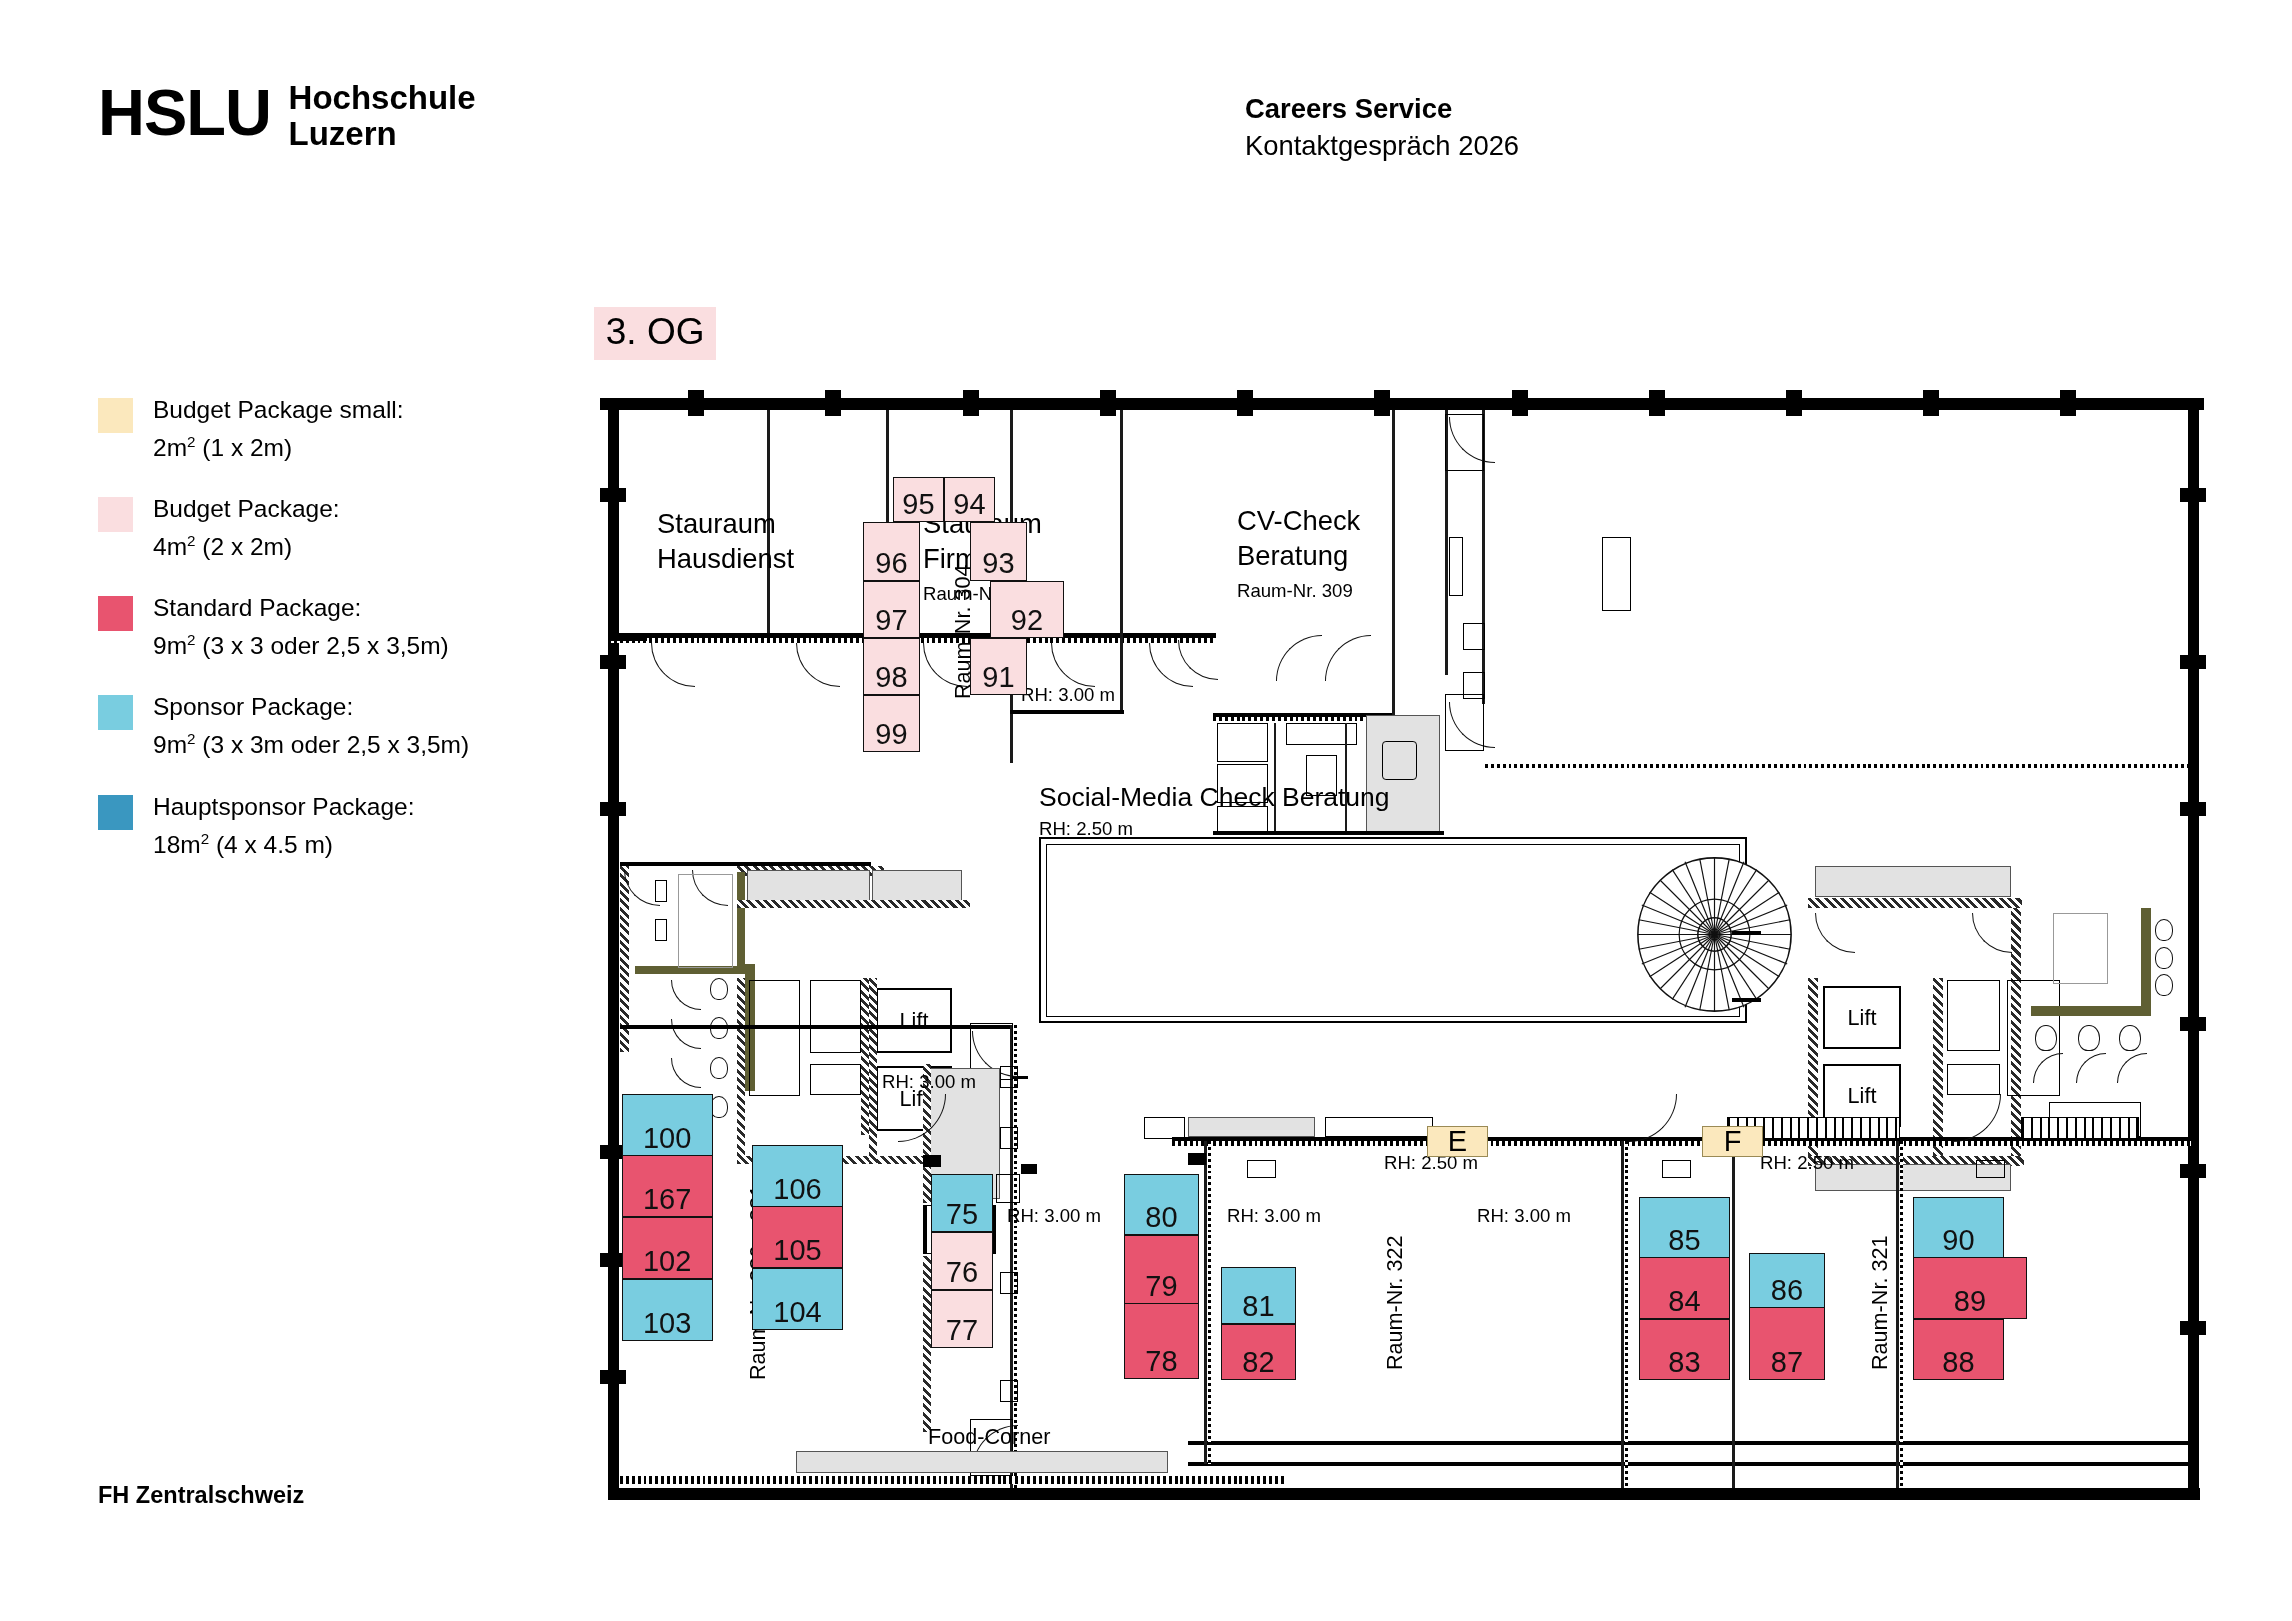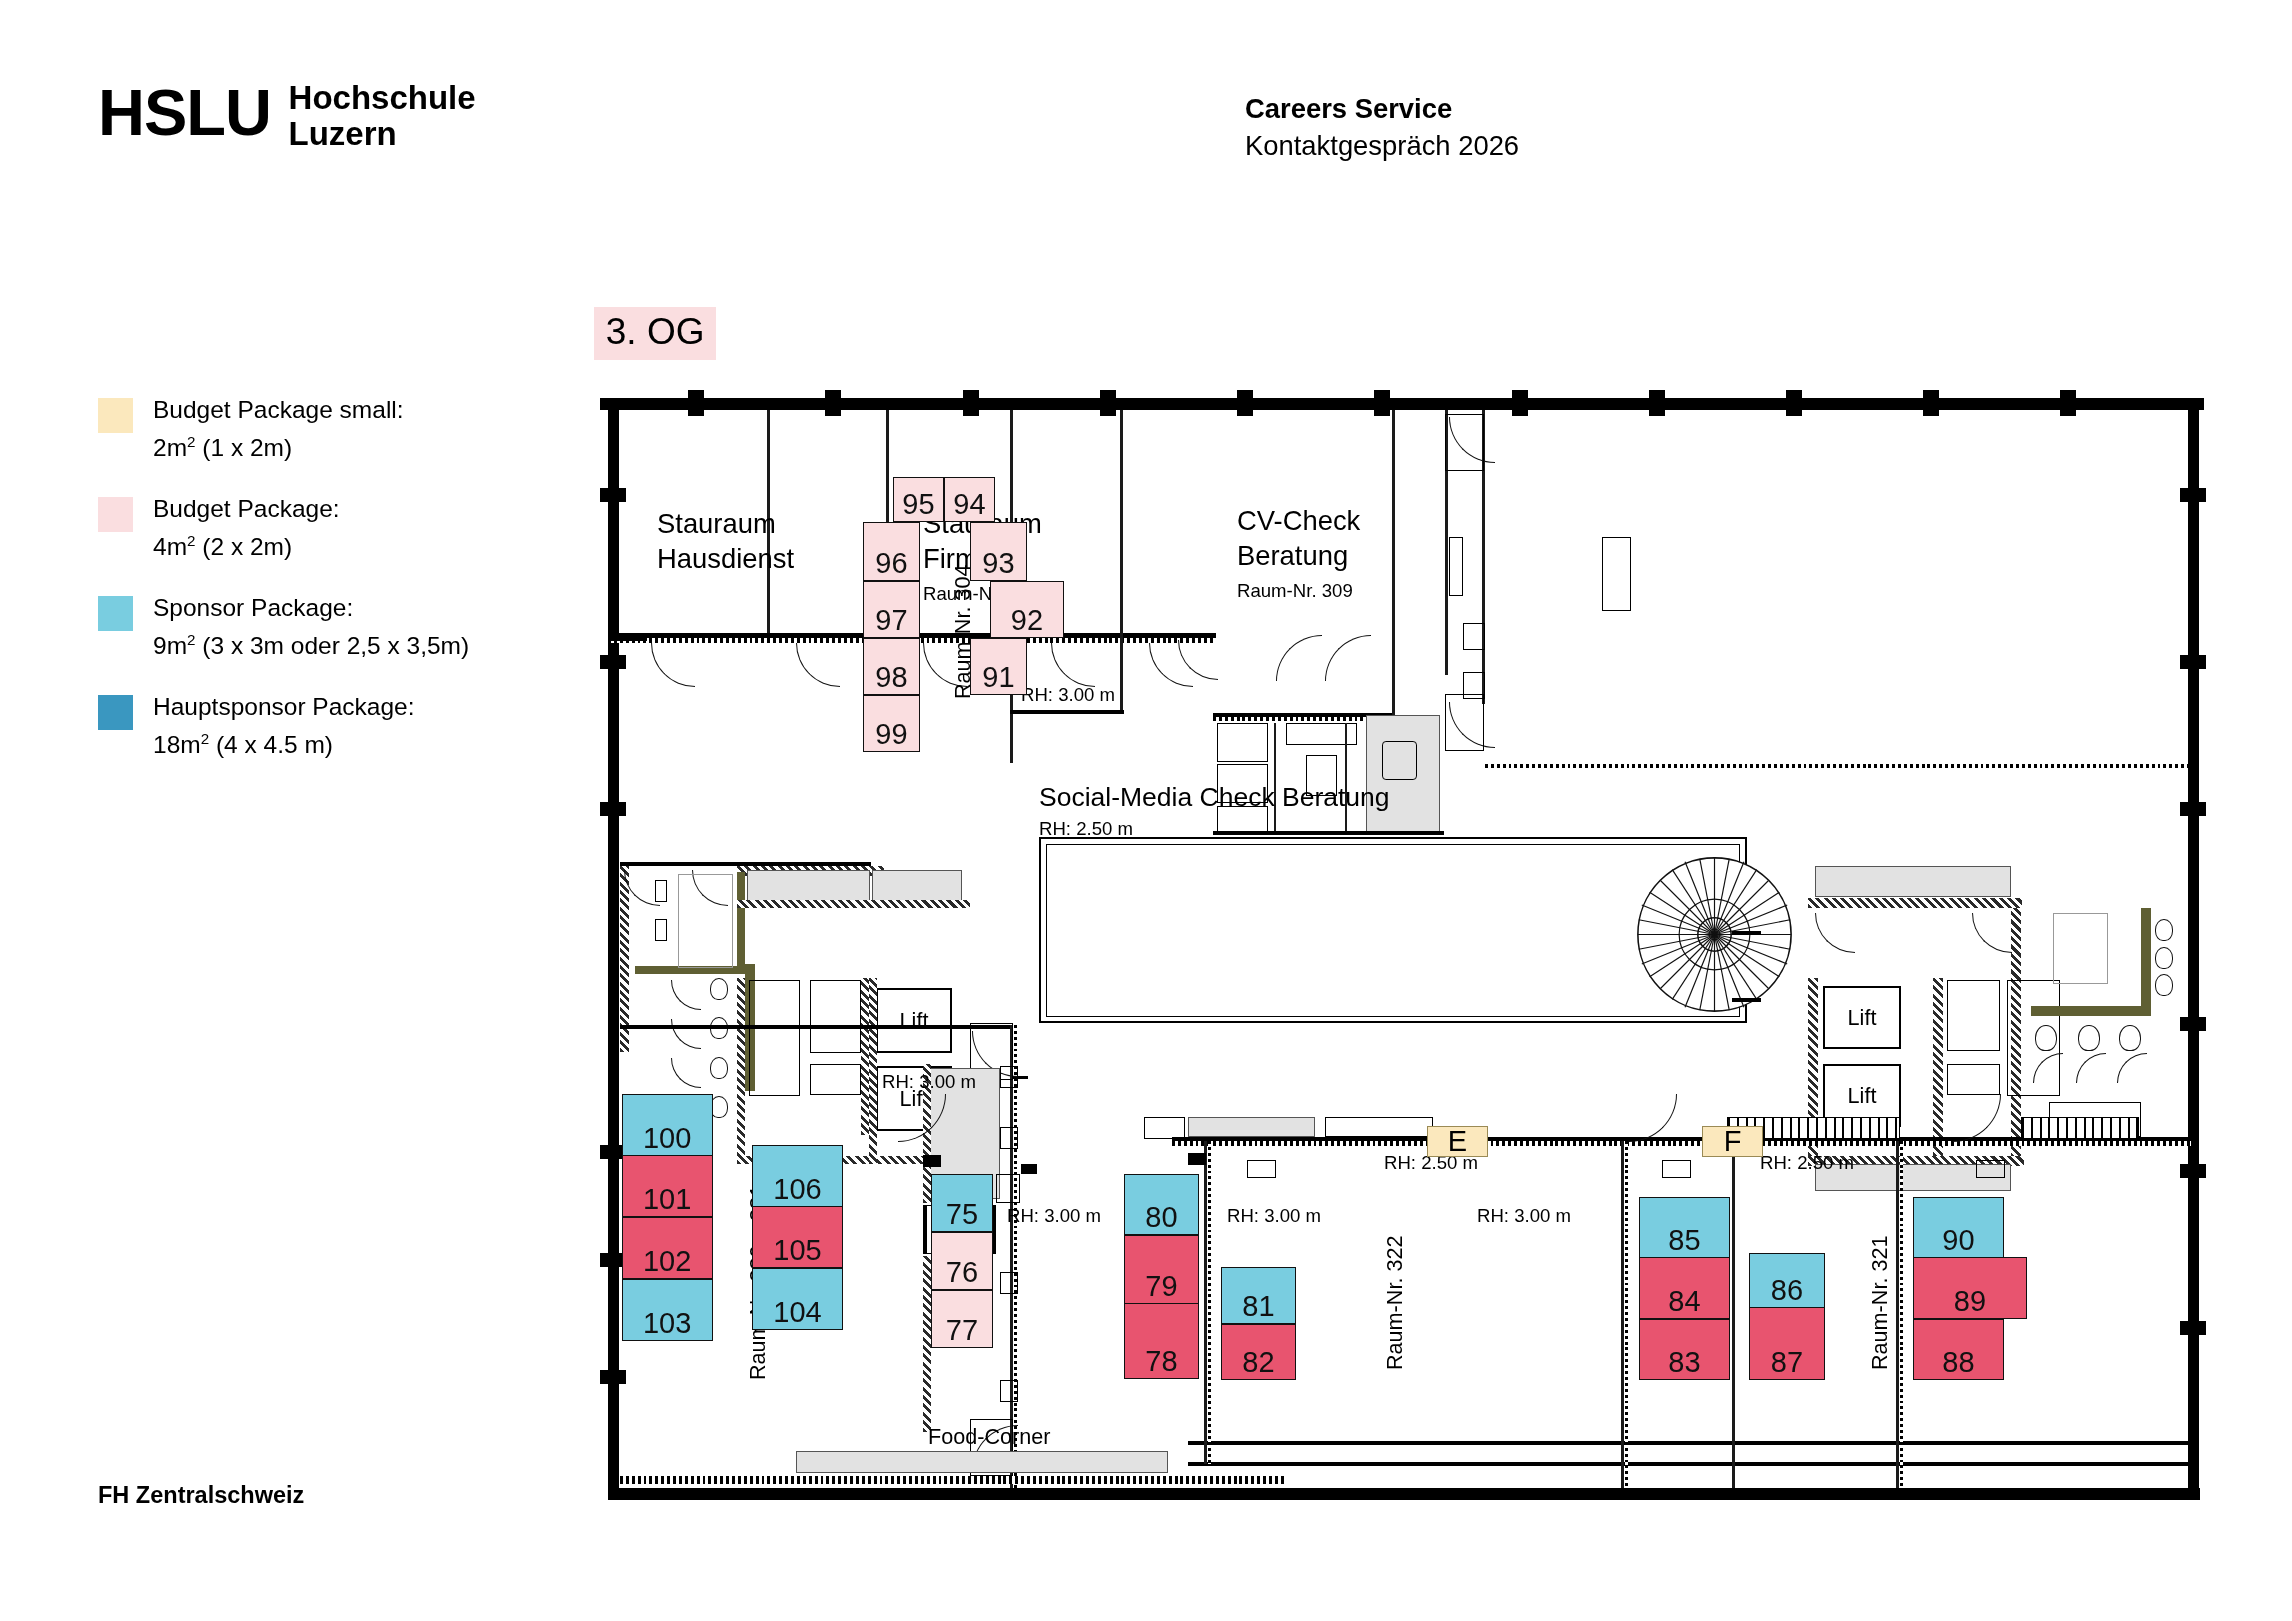--- a/index.html
+++ b/index.html
@@ -82,20 +82,27 @@
       <div class="leg-txt">
         <div>Budget Package small:</div>
         <div>2m<sup style="font-size:.62em">2</sup> (1 x 2m)</div>
       </div>
     </div>
     <div class="leg-row">
       <div class="leg-sw" style="background: rgb(250, 222, 224);"></div>
       <div class="leg-txt">
         <div>Budget Package:</div>
         <div>4m<sup style="font-size:.62em">2</sup> (2 x 2m)</div>
+      </div>
+    </div>
+    <div class="leg-row">
+      <div class="leg-sw" style="background: rgb(232, 84, 111);"></div>
+      <div class="leg-txt">
+        <div>Standard Package:</div>
+        <div>9m<sup style="font-size:.62em">2</sup> (3 x 3 oder 2,5 x 3,5m)</div>
       </div>
     </div>
     <div class="leg-row">
       <div class="leg-sw" style="background: rgb(121, 205, 224);"></div>
       <div class="leg-txt">
         <div>Sponsor Package:</div>
         <div>9m<sup style="font-size:.62em">2</sup> (3 x 3m oder 2,5 x 3,5m)</div>
       </div>
     </div>
     <div class="leg-row">
@@ -430,21 +437,21 @@
       <div class="booth c-pinklight" style="left: 390px; top: 191px; width: 74px; height: 57px;">
         <span>92</span>
       </div>
       <div class="booth c-pinklight" style="left: 370px; top: 248px; width: 57px; height: 57px;">
         <span>91</span>
       </div>
       <div class="booth c-cyan" style="left: 21.6px; top: 704px; width: 91px; height: 62px;">
         <span>100</span>
       </div>
       <div class="booth c-rose" style="left: 21.6px; top: 765px; width: 91px; height: 62px;">
-        <span>101</span>
+        <span>167</span>
       </div>
       <div class="booth c-rose" style="left: 21.6px; top: 827px; width: 91px; height: 62px;">
         <span>102</span>
       </div>
       <div class="booth c-cyan" style="left: 21.6px; top: 889px; width: 91px; height: 62px;">
         <span>103</span>
       </div>
       <div class="booth c-cyan" style="left: 152px; top: 755px; width: 91px; height: 62px;">
         <span>106</span>
       </div>

